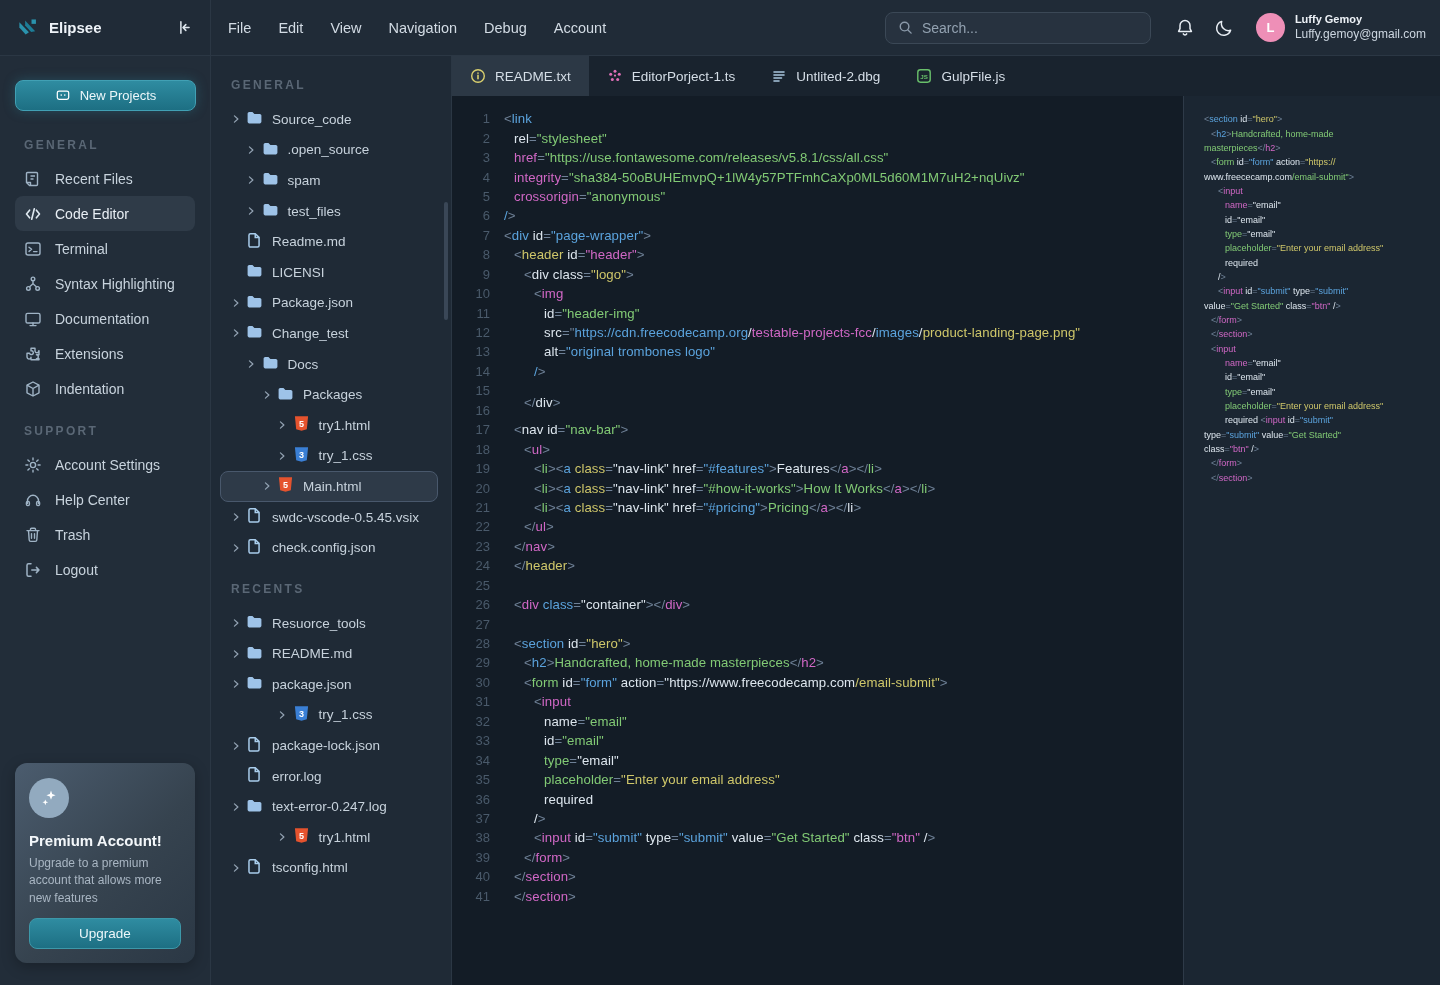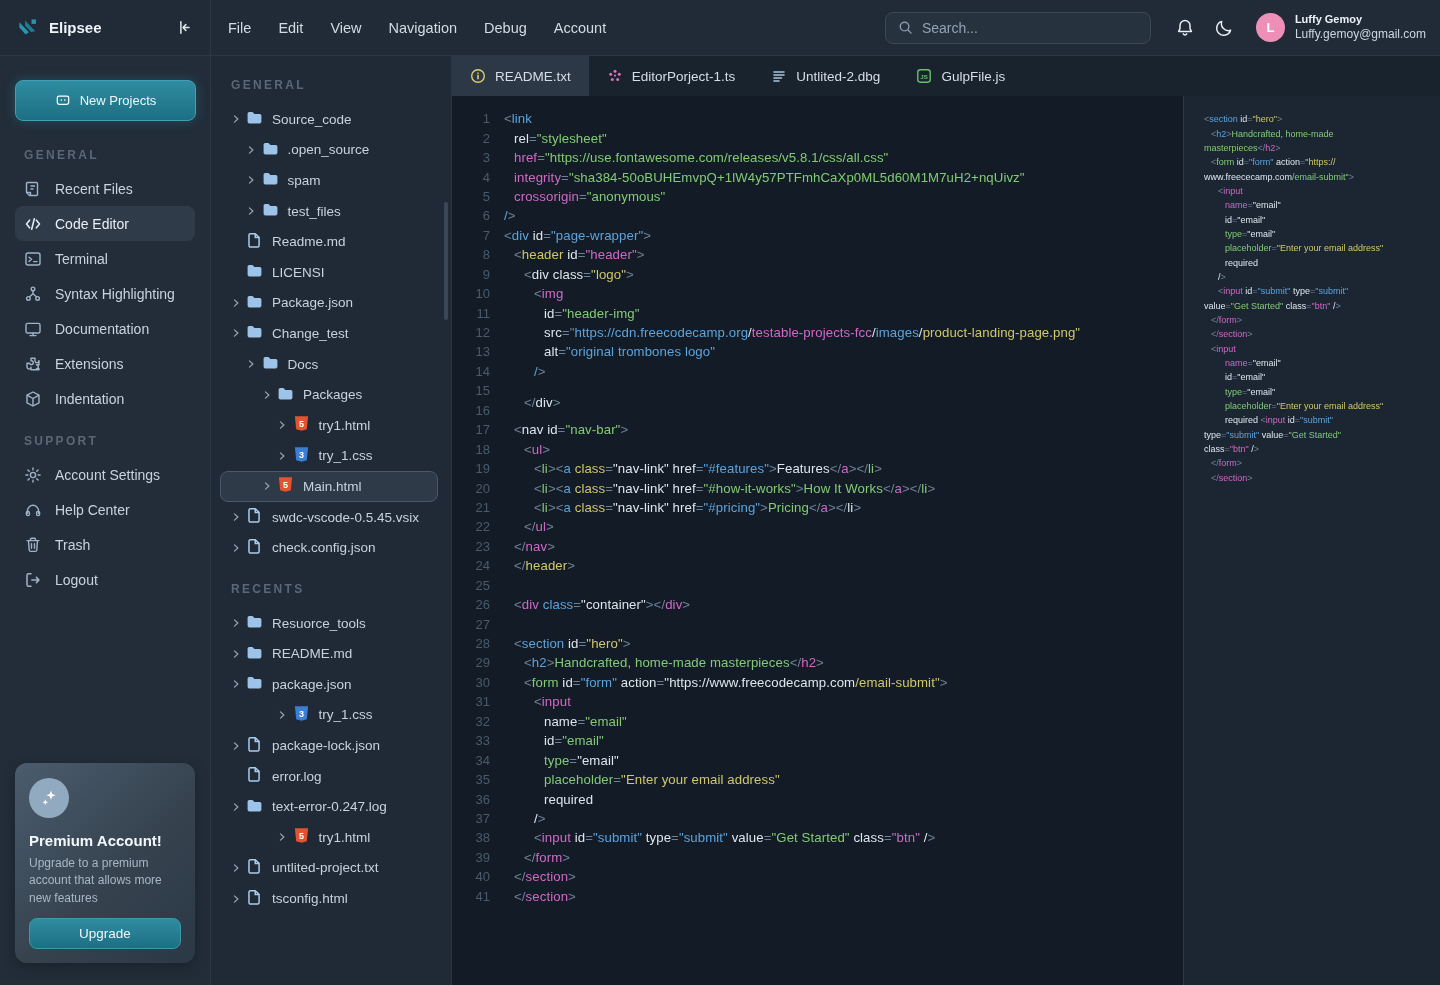--- a/index.html
+++ b/index.html
@@ -31,21 +31,21 @@
   .moon{margin-left:11px}
   .user{display:flex;align-items:center;gap:10px;margin-left:18px;margin-right:14px;cursor:pointer}
   .avatar{width:29px;height:29px;border-radius:50%;background:#ee8fb7;color:#fff;display:flex;
     align-items:center;justify-content:center;font-size:13px;font-weight:700}
   .user-name{font-size:11px;color:#edf2f7;font-weight:700;line-height:1.25}
   .user-email{font-size:12px;color:#ccd6e0;line-height:1.25}
 
   
   .sidebar{position:absolute;top:56px;left:0;width:211px;bottom:0;background:#222d39;
     border-right:1px solid #2b3744;padding-top:24px}
-  .btn-new{display:flex;align-items:center;justify-content:center;gap:9px;margin:0 15px;height:41px;
+  .btn-new{display:flex;align-items:center;justify-content:center;gap:9px;margin:0 15px;height:31px;
     width:181px;border-radius:8px;border:1px solid #41a0b4;background:linear-gradient(180deg,#2f8ca1,#1d6f83);
     color:#ecf7fa;font-size:13px;font-family:inherit;cursor:pointer;box-shadow:0 0 12px rgba(47,140,160,.35)}
   .btn-new .icon svg{width:16px;height:16px}
   .side-header{color:#5a6775;font-size:12px;font-weight:700;letter-spacing:2.3px;
     padding:0 24px;margin:27px 0 9px}
   .side-header.support{margin-top:18px}
   .side-item{display:flex;align-items:center;gap:13px;height:35px;margin:0 15px;padding:0 9px;
     border-radius:8px;color:#c8d3dd;font-size:14px;cursor:pointer}
   .side-item.active{background:#2f3b48;color:#e9eff5}
   .side-item .icon{color:#9fb3c5}
@@ -556,32 +556,20 @@
         <span class="chev">
           <svg viewBox="0 0 16 16">
             <path d="M5.5 3 11 8l-5.5 5" fill="none" stroke="currentColor" stroke-width="2" stroke-linecap="round" stroke-linejoin="round"></path>
           </svg>
         </span>
         <span class="ficon"><svg viewBox="0 0 16 16">
             <path d="M1.8 1.2h12.4L13 13.5 8 14.9l-5-1.4z" fill="#e5532e"></path>
             <text x="8" y="10.9" text-anchor="middle" font-size="8.5" font-weight="bold" fill="#fff">5</text>
           </svg></span>
         <span>try1.html</span>
-      </div>
-      <div class="trow" style="padding-left: 6px;">
-        <span class="chev">
-          <svg viewBox="0 0 16 16">
-            <path d="M5.5 3 11 8l-5.5 5" fill="none" stroke="currentColor" stroke-width="2" stroke-linecap="round" stroke-linejoin="round"></path>
-          </svg>
-        </span>
-        <span class="ficon"><svg viewBox="0 0 16 16">
-            <path d="M4.2 1.6h4.5l3.6 3.5v7.7c0 .8-.6 1.4-1.4 1.4H4.2c-.8 0-1.4-.6-1.4-1.4V3c0-.8.6-1.4 1.4-1.4z" fill="none" stroke="#a9cdec" stroke-width="1.4"></path>
-            <path d="M8.7 1.8v3.4h3.5" fill="none" stroke="#a9cdec" stroke-width="1.4"></path>
-          </svg></span>
-        <span>untlited-project.txt</span>
       </div>
       <div class="trow" style="padding-left: 6px;">
         <span class="chev">
           <svg viewBox="0 0 16 16">
             <path d="M5.5 3 11 8l-5.5 5" fill="none" stroke="currentColor" stroke-width="2" stroke-linecap="round" stroke-linejoin="round"></path>
           </svg>
         </span>
         <span class="ficon"><svg viewBox="0 0 16 16">
             <path d="M4.2 1.6h4.5l3.6 3.5v7.7c0 .8-.6 1.4-1.4 1.4H4.2c-.8 0-1.4-.6-1.4-1.4V3c0-.8.6-1.4 1.4-1.4z" fill="none" stroke="#a9cdec" stroke-width="1.4"></path>
             <path d="M8.7 1.8v3.4h3.5" fill="none" stroke="#a9cdec" stroke-width="1.4"></path>

